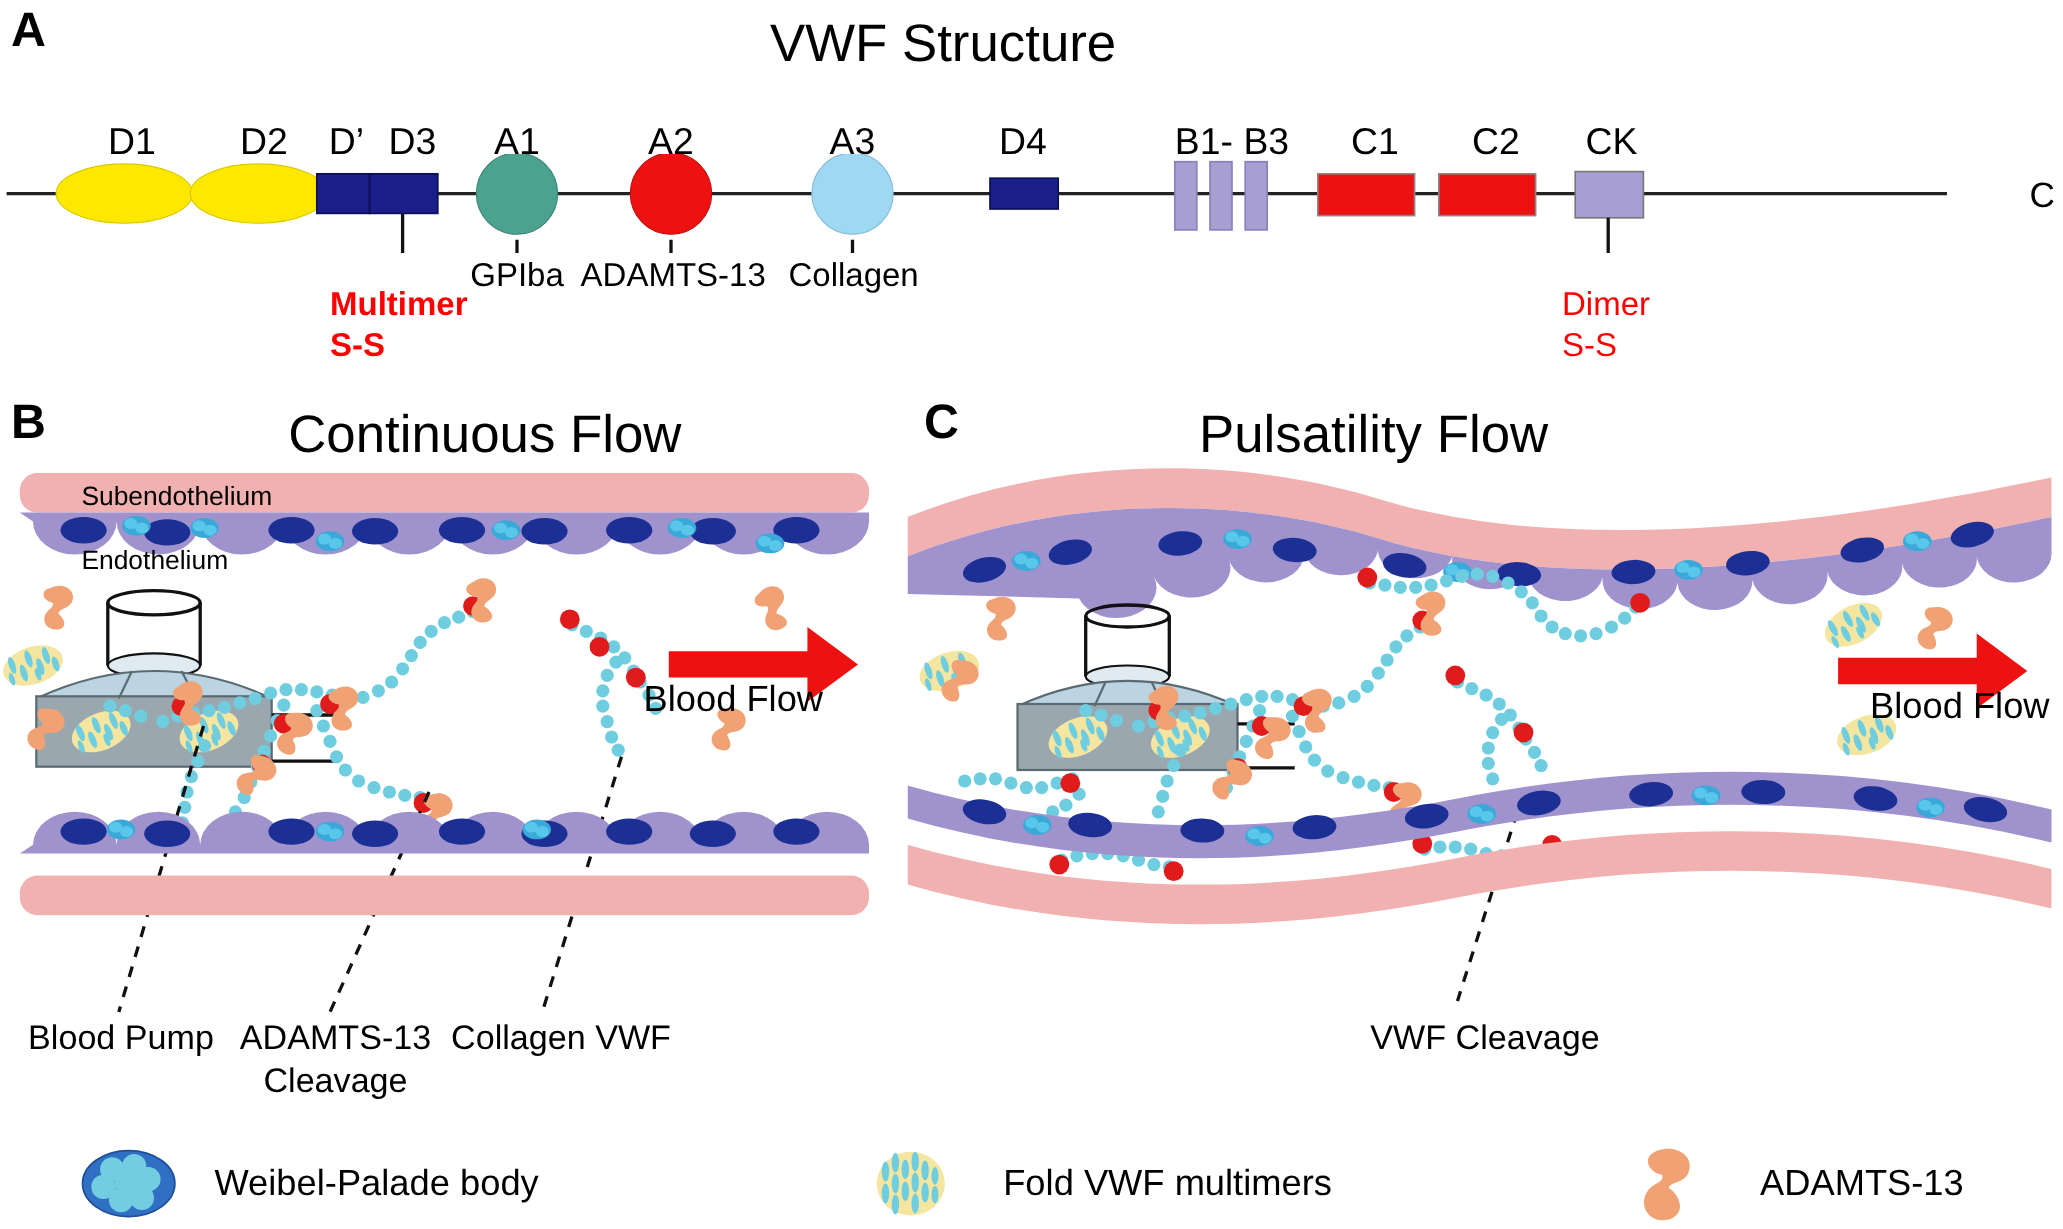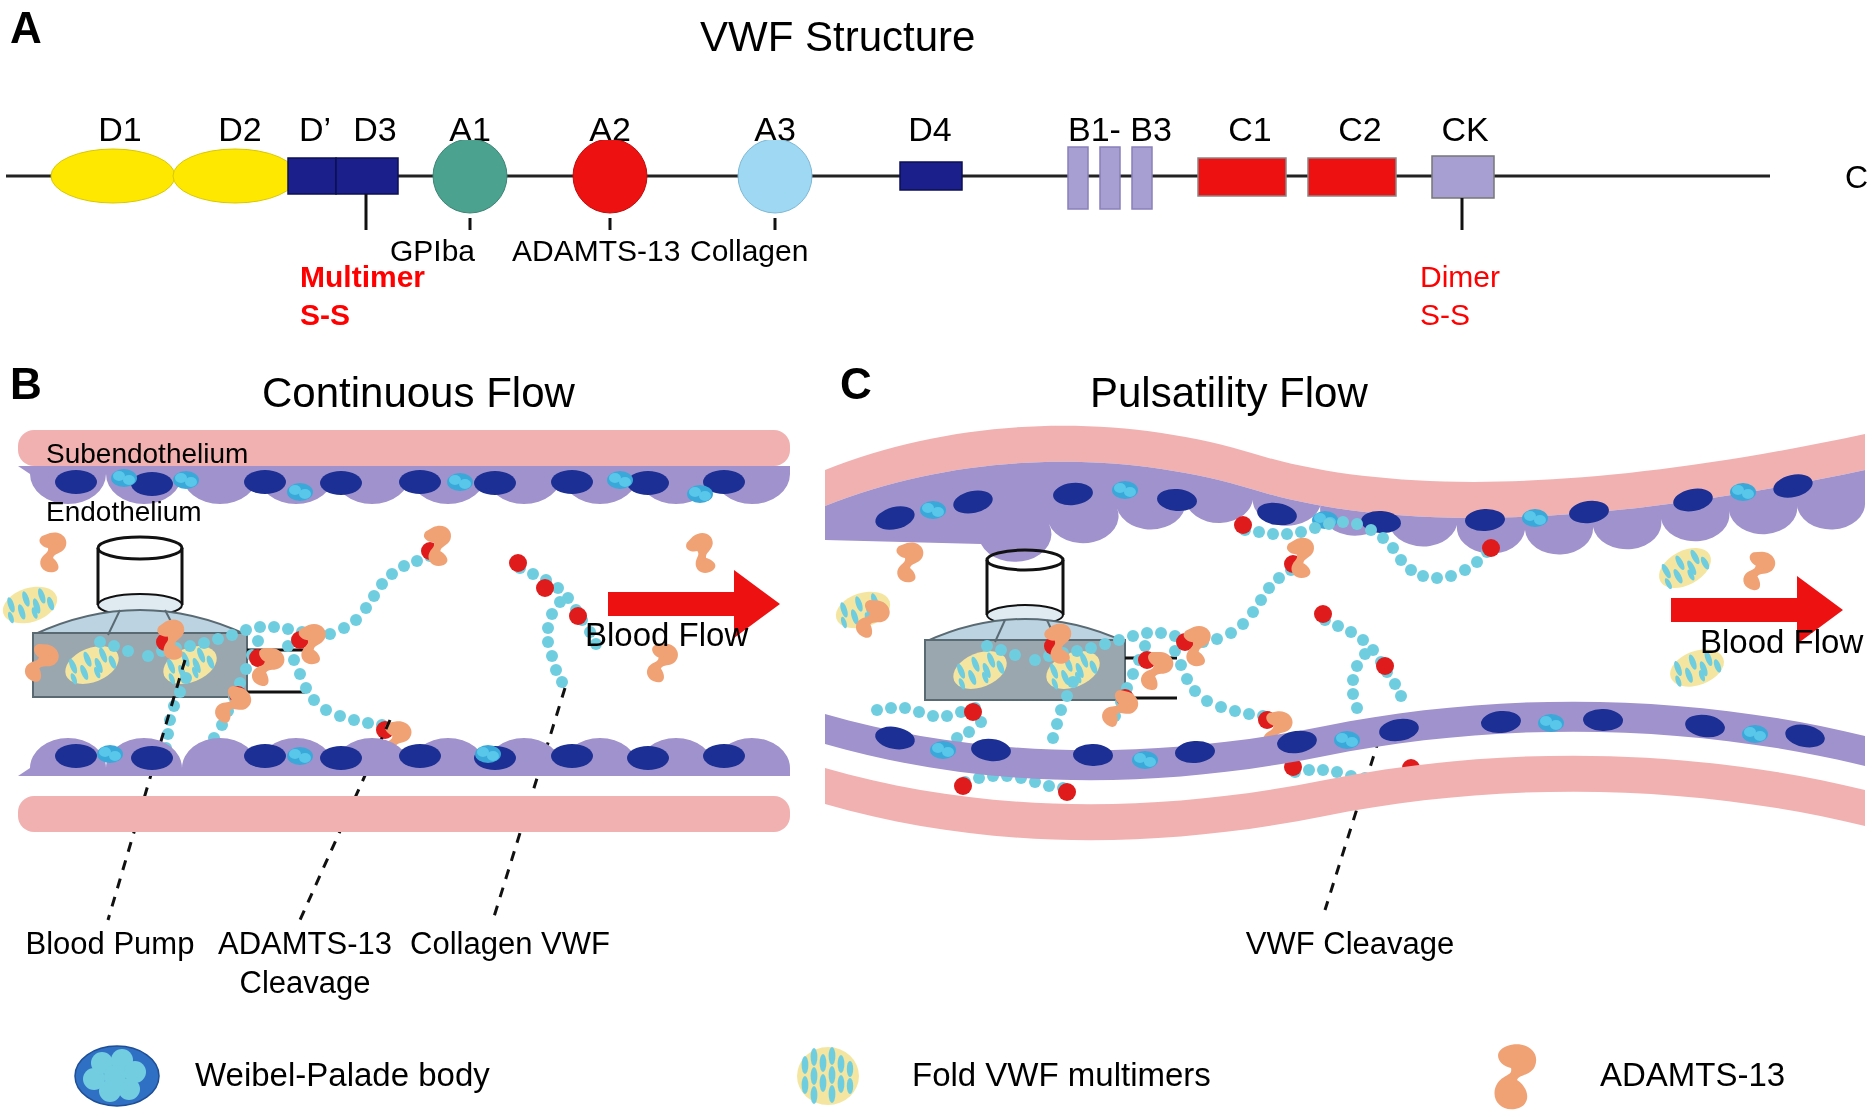--- a/index.html
+++ b/index.html
@@ -1,25 +1,25 @@
 <!DOCTYPE html>
 <html><head>
 <meta charset="utf-8">
 <style>
   html,body{margin:0;padding:0;background:#fff;}
   body{width:1875px;height:1117px;position:relative;overflow:hidden;
        font-family:"Liberation Sans", sans-serif;color:#000;}
   .abs{position:absolute;}
   .panel-letter{font-weight:bold;font-size:44px;line-height:1;}
-  .panel-title{font-size:42px;line-height:1;white-space:nowrap;}
+  .panel-title{font-size:48px;line-height:1;white-space:nowrap;}
   .dom-label{font-size:34px;line-height:1;white-space:nowrap;text-align:center;}
-  .lig-label{font-size:30px;line-height:1;white-space:nowrap;}
+  .lig-label{font-size:30px;line-height:1;white-space:nowrap;text-align:center;}
   .red-label{font-size:30px;line-height:1.25;color:#ff0000;white-space:nowrap;}
   .term{font-size:32px;line-height:1;}
-  .tissue-label{font-size:28px;line-height:1;white-space:nowrap;}
+  .tissue-label{font-size:24px;line-height:1;white-space:nowrap;margin-left:28px;}
   .callout{font-size:31px;line-height:1.25;white-space:nowrap;text-align:center;}
   .flow-label{font-size:33px;line-height:1;white-space:nowrap;}
   .legend-label{font-size:33px;line-height:1;white-space:nowrap;}
   svg{display:block;}
 </style>
 </head>
 <body>
 
 <div class="abs panel-letter" style="left:10px;top:6px;">A</div>
 <div class="abs panel-title" style="left:700px;top:16px;">VWF Structure</div>

